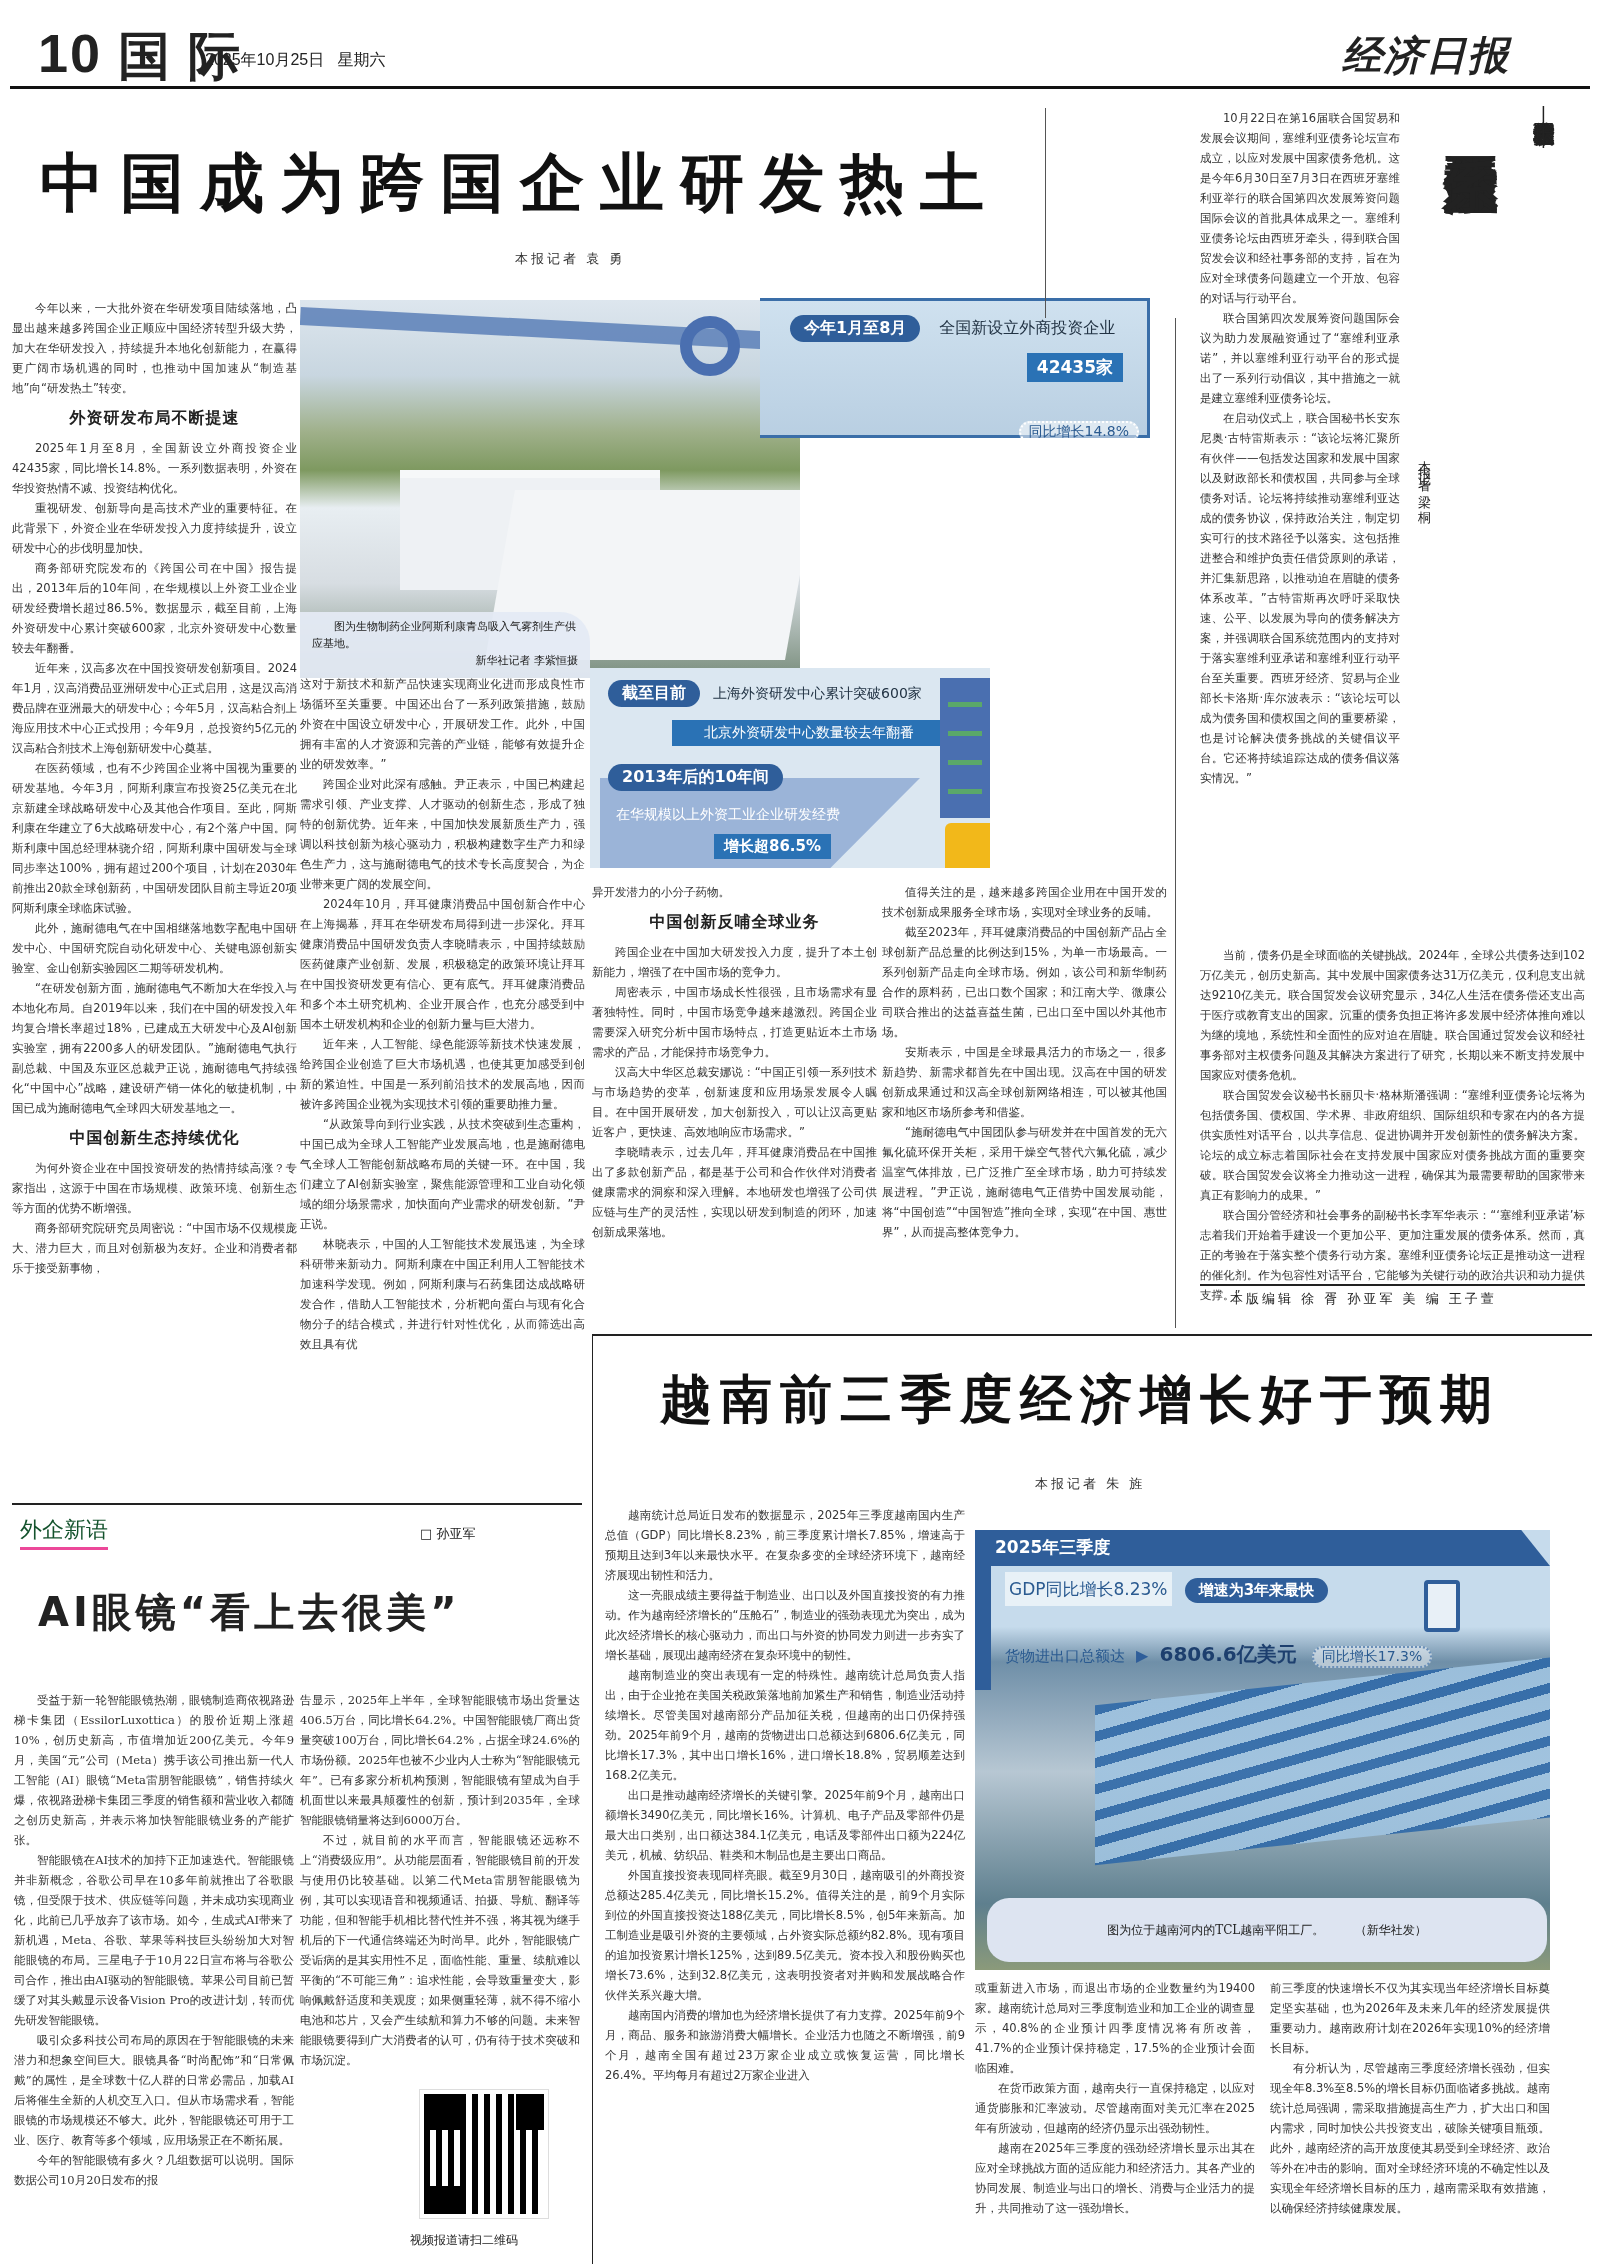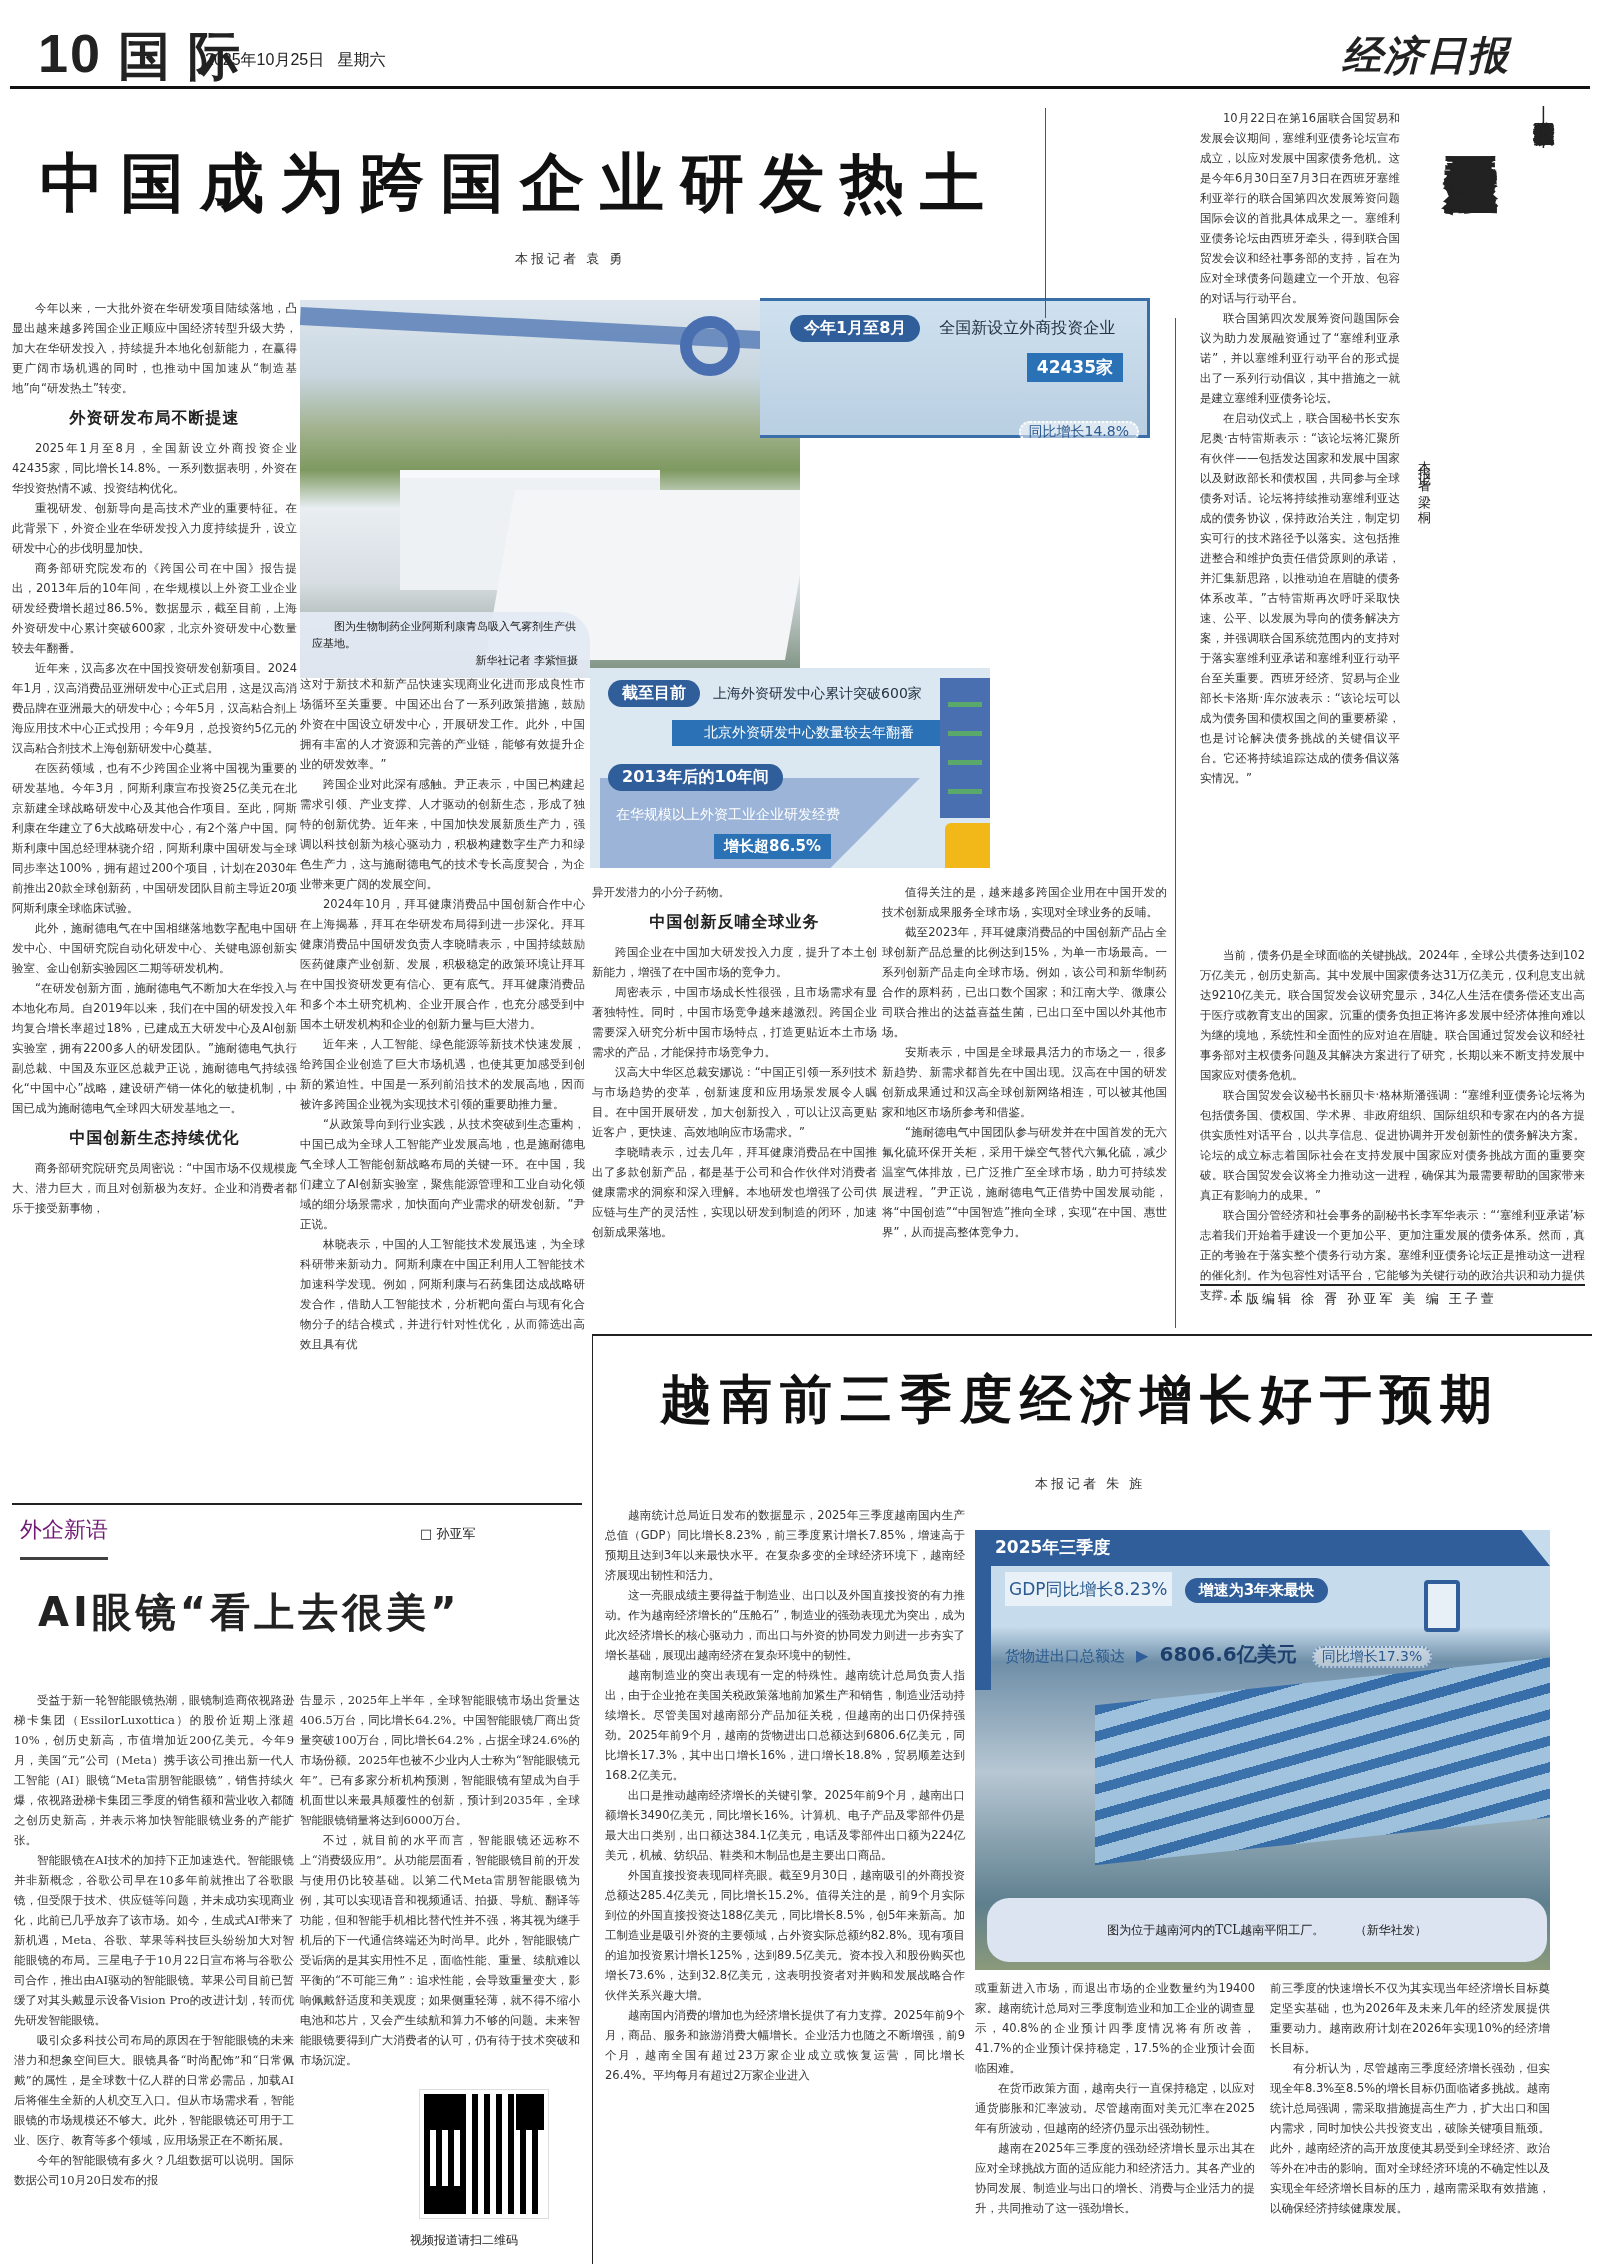--- a/index.html
+++ b/index.html
@@ -43,21 +43,21 @@
   .side-byline { left: 1415px; top: 450px; font-size: 13px; font-family: "DejaVu Serif", serif; writing-mode: vertical-rl; letter-spacing: 6px; }
 
   .headline-viet { left: 660px; top: 1365px; font-size: 52px; font-weight: 700; font-family: "DejaVu Serif", serif; letter-spacing: 8px; color: #111; }
   .viet-info { left: 975px; top: 1530px; width: 575px; height: 440px; background: linear-gradient(180deg,#c6dbec 0%,#c6dbec 22%,#6f8fa8 30%,#b7c7d3 55%,#5e7f8e 85%,#8b9a7a 100%); overflow: hidden; }
   .viet-info .band { position: absolute; left: 0; top: 0; width: 100%; height: 36px; background: #2f5e9a; color: #fff; font-weight: 700; font-size: 17px; padding: 6px 20px; clip-path: polygon(0 0,95% 0,100% 100%,0 100%); }
   .viet-info .leftbar { position: absolute; left: 0; top: 0; width: 16px; height: 160px; background: #2f5e9a; }
   .viet-info .roof { position: absolute; left: 120px; top: 150px; width: 480px; height: 160px; background: repeating-linear-gradient(170deg,#2f69a8 0 10px,#9fc3e0 10px 26px); transform: skewY(-6deg); opacity: .9; }
   .viet-info .cap { position: absolute; left: 12px; bottom: 8px; width: 560px; height: 64px; background: #dde4f1; border-radius: 22px; text-align: center; line-height: 64px; font-size: 12px; font-family: "DejaVu Serif", serif; }
   .chart-icon { position: absolute; right: 90px; top: 50px; width: 36px; height: 52px; border: 4px solid #2f5e9a; border-radius: 4px; background: #e8f0f7; }
 
-  .column-tag { left: 20px; top: 1515px; font-size: 22px; color: #701a75; font-family: "DejaVu Serif", serif; border-bottom: 3px solid #404040; padding-bottom: 12px; }
+  .column-tag { left: 20px; top: 1515px; font-size: 22px; color: #14532d; font-family: "DejaVu Serif", serif; border-bottom: 3px solid #ec4899; padding-bottom: 2px; }
   .column-author { left: 420px; top: 1525px; font-size: 13px; font-family: "DejaVu Serif", serif; }
   .ai-title { left: 38px; top: 1585px; font-size: 40px; font-weight: 900; font-family: "DejaVu Sans", sans-serif; letter-spacing: 4px; }
   .qr { left: 420px; top: 2090px; width: 128px; height: 128px; background:
       linear-gradient(#000,#000) 0 0/36px 36px no-repeat,
       linear-gradient(#000,#000) 92px 0/36px 36px no-repeat,
       linear-gradient(#000,#000) 0 92px/36px 36px no-repeat,
       repeating-linear-gradient(90deg,#000 0 6px,#fff 6px 12px),
       #fff; border: 4px solid #fff; outline: 1px solid #ddd; }
   .qr-cap { left: 410px; top: 2232px; font-size: 12px; font-family: "DejaVu Serif", serif; }
   .credits { left: 1230px; top: 1290px; font-size: 13px; font-family: "DejaVu Serif", serif; letter-spacing: 3px; }
@@ -82,20 +82,21 @@
   <p>今年以来，一大批外资在华研发项目陆续落地，凸显出越来越多跨国企业正顺应中国经济转型升级大势，加大在华研发投入，持续提升本地化创新能力，在赢得更广阔市场机遇的同时，也推动中国加速从“制造基地”向“研发热土”转变。</p>
   <div class="subhead">外资研发布局不断提速</div>
   <p>2025年1月至8月，全国新设立外商投资企业42435家，同比增长14.8%。一系列数据表明，外资在华投资热情不减、投资结构优化。</p>
   <p>重视研发、创新导向是高技术产业的重要特征。在此背景下，外资企业在华研发投入力度持续提升，设立研发中心的步伐明显加快。</p>
   <p>商务部研究院发布的《跨国公司在中国》报告提出，2013年后的10年间，在华规模以上外资工业企业研发经费增长超过86.5%。数据显示，截至目前，上海外资研发中心累计突破600家，北京外资研发中心数量较去年翻番。</p>
   <p>近年来，汉高多次在中国投资研发创新项目。2024年1月，汉高消费品亚洲研发中心正式启用，这是汉高消费品牌在亚洲最大的研发中心；今年5月，汉高粘合剂上海应用技术中心正式投用；今年9月，总投资约5亿元的汉高粘合剂技术上海创新研发中心奠基。</p>
   <p>在医药领域，也有不少跨国企业将中国视为重要的研发基地。今年3月，阿斯利康宣布投资25亿美元在北京新建全球战略研发中心及其他合作项目。至此，阿斯利康在华建立了6大战略研发中心，有2个落户中国。阿斯利康中国总经理林骁介绍，阿斯利康中国研发与全球同步率达100%，拥有超过200个项目，计划在2030年前推出20款全球创新药，中国研发团队目前主导近20项阿斯利康全球临床试验。</p>
   <p>此外，施耐德电气在中国相继落地数字配电中国研发中心、中国研究院自动化研发中心、关键电源创新实验室、金山创新实验园区二期等研发机构。</p>
   <p>“在研发创新方面，施耐德电气不断加大在华投入与本地化布局。自2019年以来，我们在中国的研发投入年均复合增长率超过18%，已建成五大研发中心及AI创新实验室，拥有2200多人的研发团队。”施耐德电气执行副总裁、中国及东亚区总裁尹正说，施耐德电气持续强化“中国中心”战略，建设研产销一体化的敏捷机制，中国已成为施耐德电气全球四大研发基地之一。</p>
   <div class="subhead">中国创新生态持续优化</div>
+  <p>为何外资企业在中国投资研发的热情持续高涨？专家指出，这源于中国在市场规模、政策环境、创新生态等方面的优势不断增强。</p>
   <p>商务部研究院研究员周密说：“中国市场不仅规模庞大、潜力巨大，而且对创新极为友好。企业和消费者都乐于接受新事物，</p>
 </div>
 
 <div class="abs photo1">
   <div class="stripe"></div>
   <div class="gear"></div>
   <div class="bldg1"></div>
   <div class="bldg2"></div>
   <div class="cap">
     <div style="text-indent:2em">图为生物制药企业阿斯利康青岛吸入气雾剂生产供应基地。</div>

